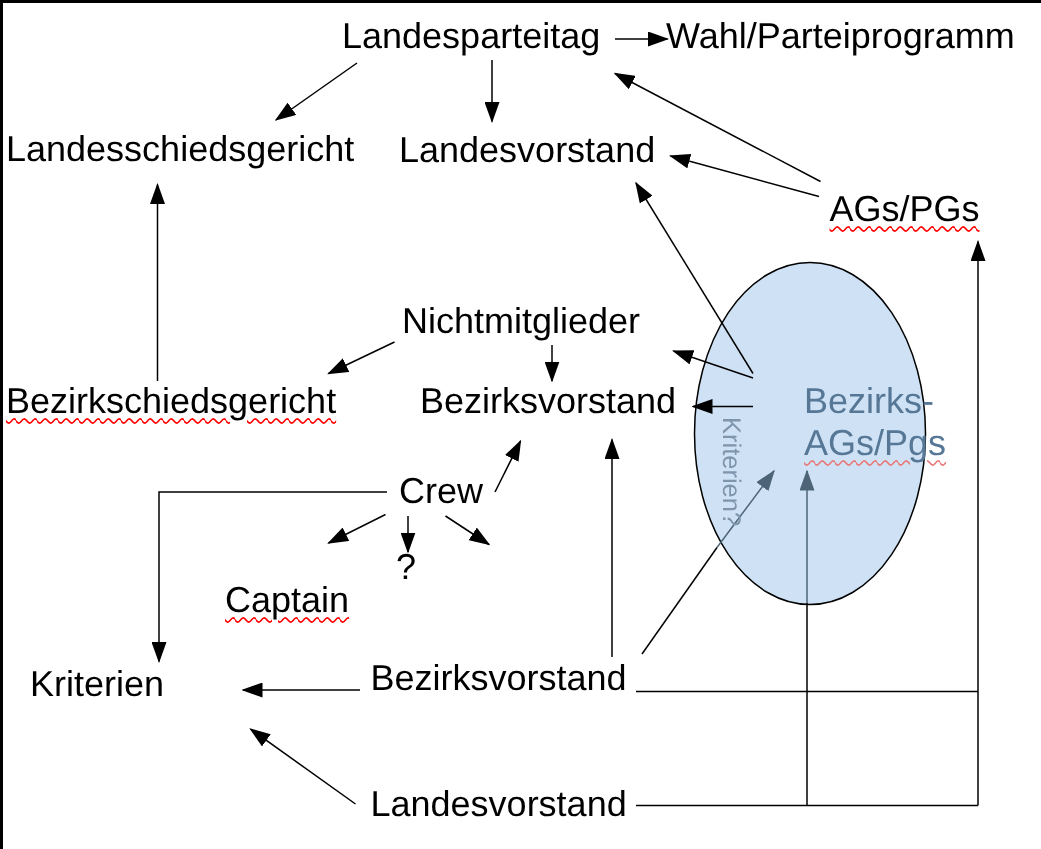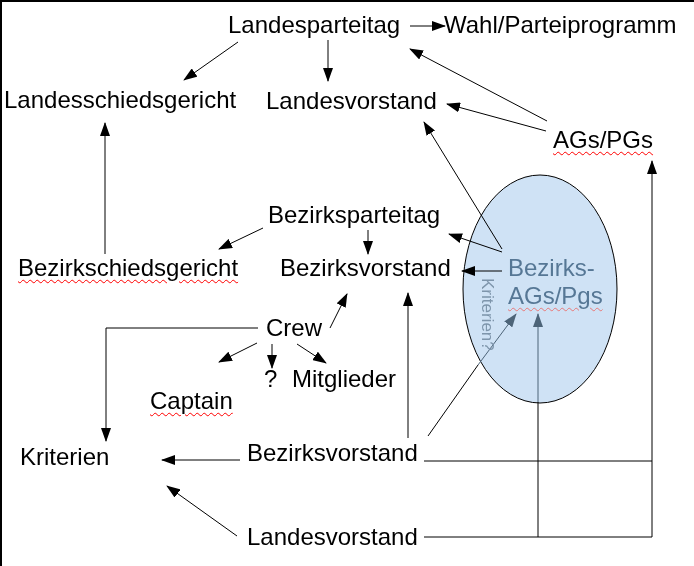--- a/index.html
+++ b/index.html
@@ -32,20 +32,21 @@
   .squiggle{
     text-decoration-line:underline;
     text-decoration-style:wavy;
     text-decoration-color:var(--squiggle);
     text-decoration-thickness:1px;
     text-underline-offset:3px;
   }
   .ellipse-label{
     color:var(--ellipse_text);
     line-height:28px;
+    margin-left:28px;
   }
   .ellipse-label .squiggle{text-decoration-color:var(--squiggle_soft);}
   .rotated{
     font-size:17px;line-height:18px;
     color:var(--kriterien_text);
     transform:rotate(90deg);
     transform-origin:0 0;
   }
 </style>
 </head>
@@ -96,27 +97,26 @@
       <line x1="538" y1="402" x2="538" y2="314" marker-end="url(#ah-slate)"></line>
       <line x1="478" y1="365" x2="516" y2="314" marker-end="url(#ah-slate)"></line>
     </g>
   </svg>
 
   <div class="lbl" style="left:226px;top:10px">Landesparteitag</div>
   <div class="lbl" style="left:442px;top:10px">Wahl/Parteiprogramm</div>
   <div class="lbl" style="left:2px;top:85px">Landesschiedsgericht</div>
   <div class="lbl" style="left:264px;top:86px">Landesvorstand</div>
   <div class="lbl squiggle" style="left:551px;top:125px">AGs/PGs</div>
-  <div class="lbl" style="left:266px;top:200px">Bezirksparteitag</div>
-  <div class="lbl squiggle" style="left:16px;top:253px">Bezirkschiedsgericht</div>
+  <div class="lbl" style="left:266px;top:200px">Nichtmitglieder</div>
+  <div class="lbl squiggle" style="left:2px;top:253px">Bezirkschiedsgericht</div>
   <div class="lbl" style="left:278px;top:253px">Bezirksvorstand</div>
   <div class="lbl" style="left:264px;top:313px">Crew</div>
   <div class="lbl squiggle" style="left:148px;top:386px">Captain</div>
   <div class="lbl" style="left:262px;top:364px">?</div>
-  <div class="lbl" style="left:290px;top:364px">Mitglieder</div>
   <div class="lbl" style="left:18px;top:442px">Kriterien</div>
   <div class="lbl" style="left:245px;top:438px">Bezirksvorstand</div>
   <div class="lbl" style="left:245px;top:522px">Landesvorstand</div>
 
   <div class="lbl ellipse-label" style="left:506px;top:252px">
     <span>Bezirks-</span><br>
     <span class="squiggle">AGs/Pgs</span>
   </div>
 
   <div class="lbl rotated" style="left:494px;top:276px">Kriterien?</div>

